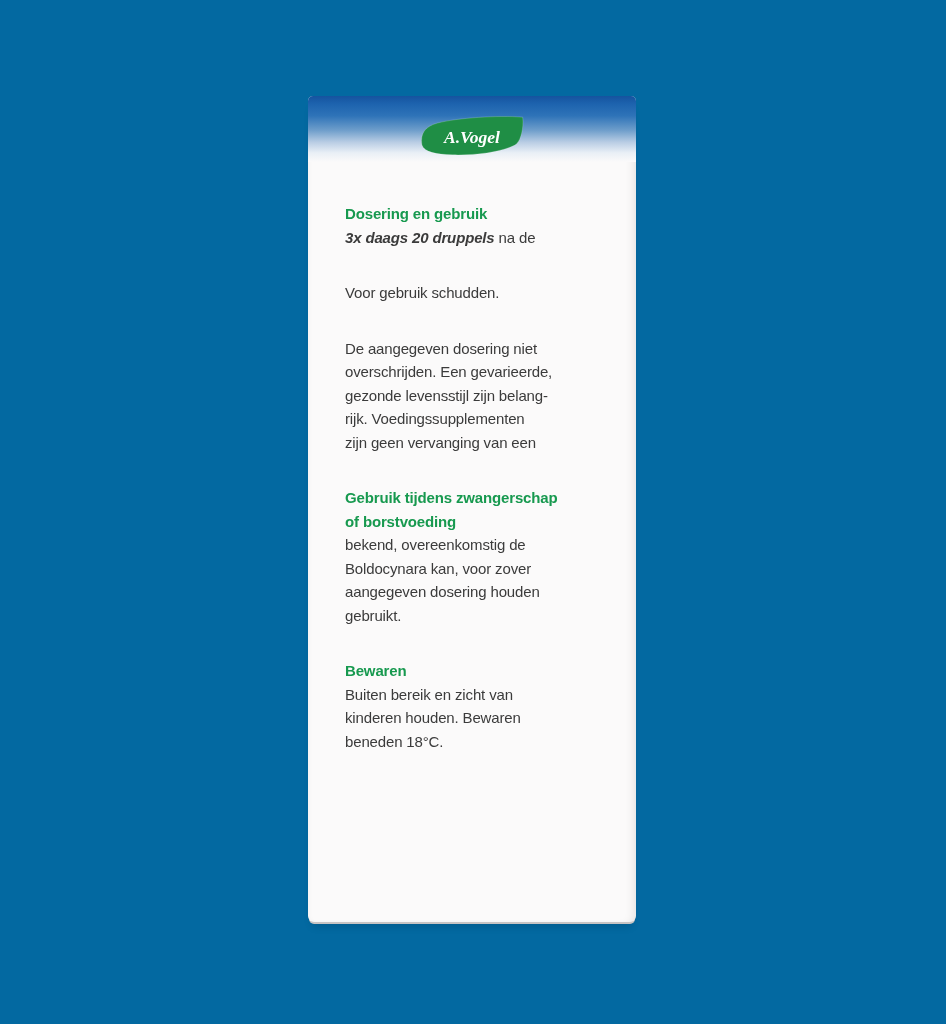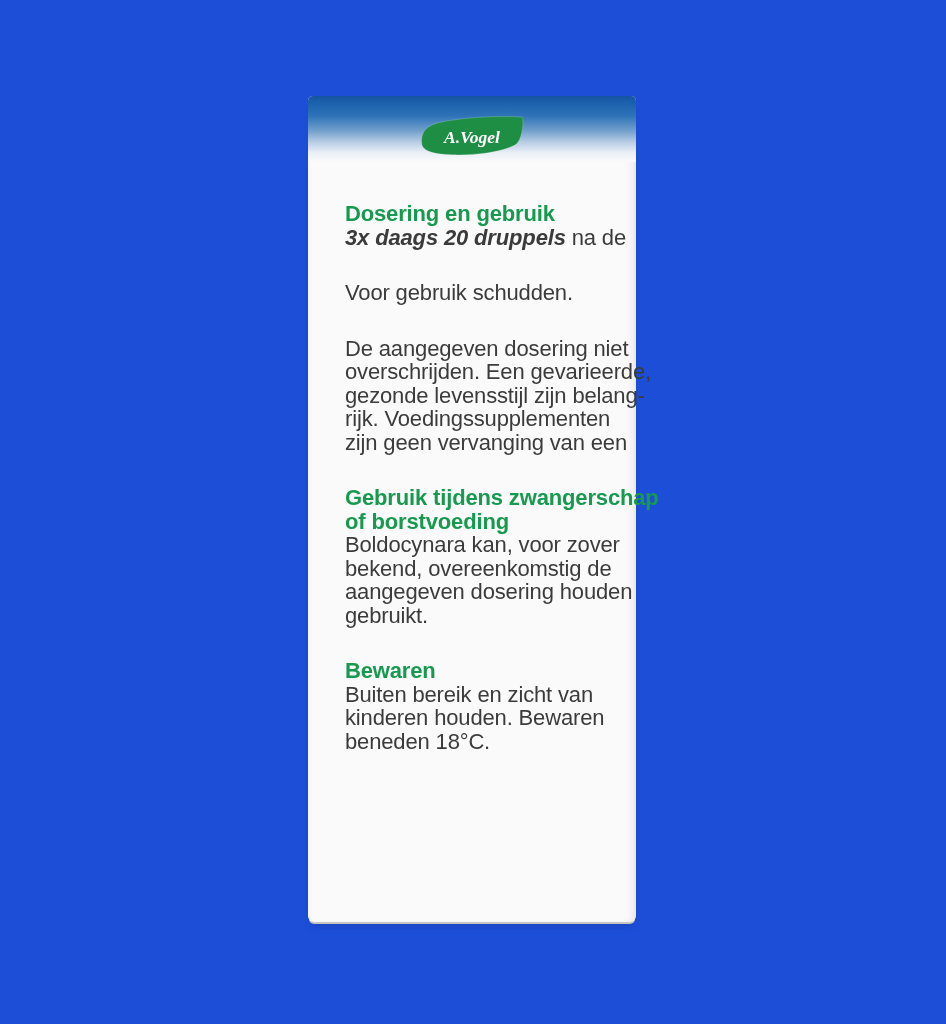--- a/index.html
+++ b/index.html
@@ -7,21 +7,21 @@
     padding: 0;
     background: #ffffff;
     width: 946px;
     height: 1024px;
     overflow: hidden;
   }
   .stage {
     position: relative;
     width: 946px;
     height: 1024px;
-    background: #1d4ed8;
+    background: #0369a1;
     font-family: "Liberation Sans", sans-serif;
   }
   
   .box {
     position: absolute;
     left: 308px;
     top: 96px;
     width: 328px;
     height: 826px;
     background: #fbfafa;
@@ -69,21 +69,21 @@
     font-weight: bold;
     font-size: 27px;
     fill: #ffffff;
   }
   
   .content {
     position: absolute;
     left: 37px;
     top: 106px;
     color: #3b3b3b;
-    font-size: 22px;
+    font-size: 15px;
     line-height: 23.5px;
     letter-spacing: -0.15px;
     white-space: nowrap;
   }
   .h {
     color: #17994f;
     font-weight: bold;
   }
   .para { margin-top: 32px; }
   .line i { font-style: italic; font-weight: bold; }
@@ -119,22 +119,22 @@
         <div class="line">De aangegeven dosering niet</div>
         <div class="line">overschrijden. Een gevarieerde,</div>
         <div class="line">gezonde levensstijl zijn belang-</div>
         <div class="line">rijk. Voedingssupplementen</div>
         <div class="line">zijn geen vervanging van een</div>
       </div>
 
       <div class="h para">Gebruik tijdens zwangerschap</div>
       <div class="h">of borstvoeding</div>
       <div>
+        <div class="line">bekend, overeenkomstig de</div>
         <div class="line">Boldocynara kan, voor zover</div>
-        <div class="line">bekend, overeenkomstig de</div>
         <div class="line">aangegeven dosering houden</div>
         <div class="line">gebruikt.</div>
       </div>
 
       <div class="h para">Bewaren</div>
       <div>
         <div class="line">Buiten bereik en zicht van</div>
         <div class="line">kinderen houden. Bewaren</div>
         <div class="line">beneden 18°C.</div>
       </div>

